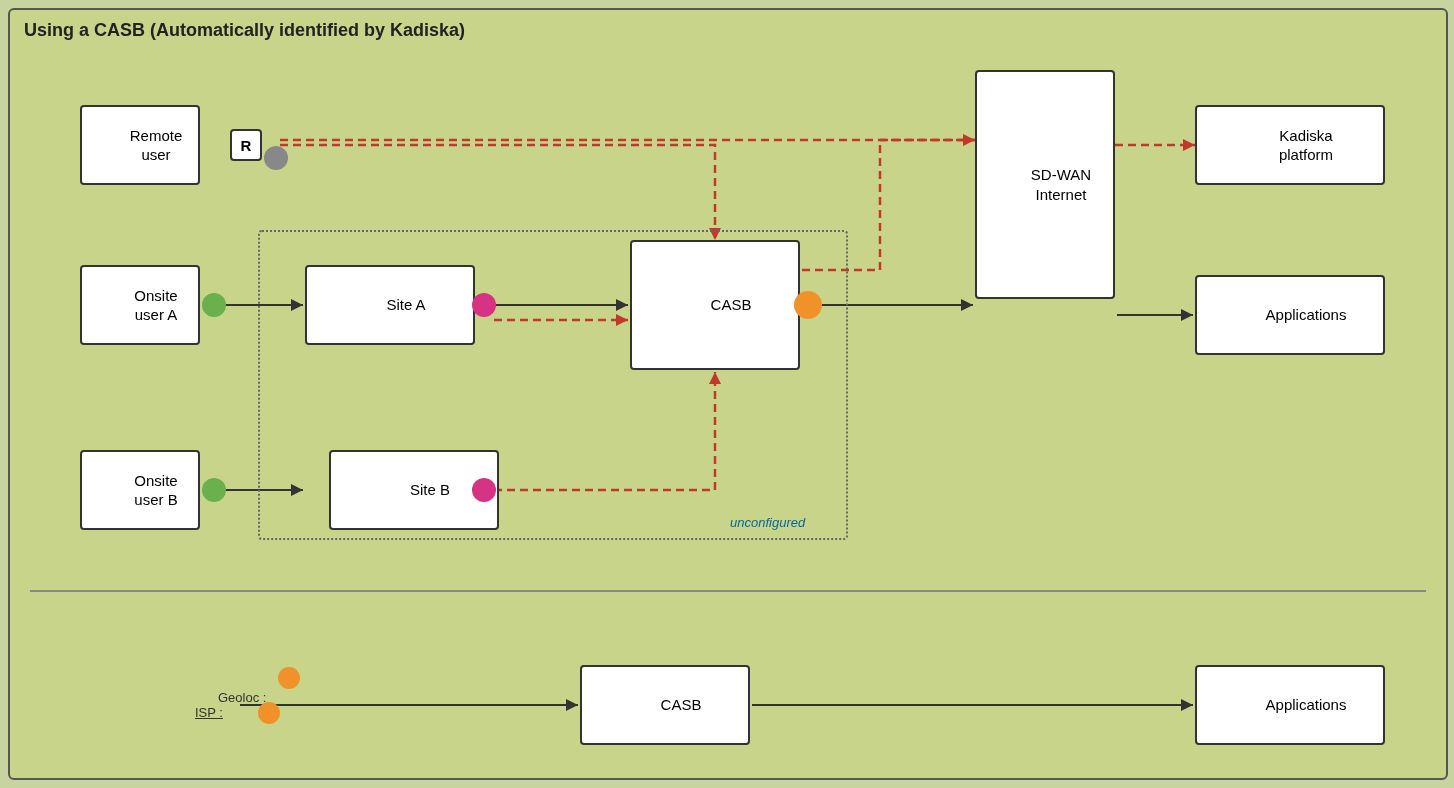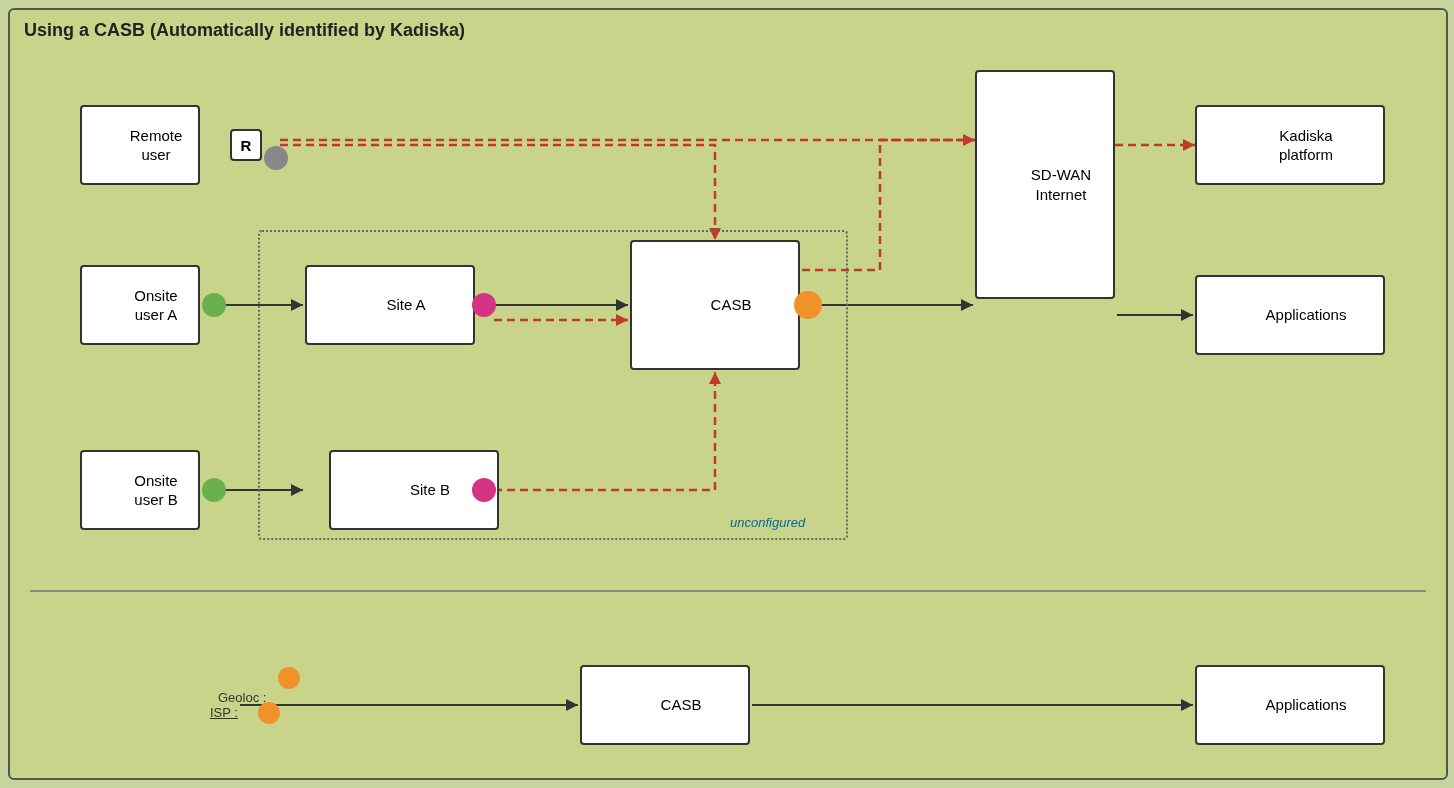--- a/index.html
+++ b/index.html
@@ -206,21 +206,21 @@
   <div class="box" style="left:1185px; top:265px; width:190px; height:80px;">
     <span>Applications</span>
   </div>
 
   <div class="divider" style="top:580px;"></div>
 
 
   <span class="legend-label" style="left:208px; top:660px;margin-top:20px;">Geoloc :</span>
   <div class="dot dot-orange" style="left:268px; top:657px; width:22px; height:22px;"></div>
 
-  <span class="legend-label" style="left:200px; top:695px;text-decoration:underline;">ISP :</span>
+  <span class="legend-label" style="left:185px; top:695px;text-decoration:underline;">ISP :</span>
   <div class="dot dot-orange" style="left:248px; top:692px; width:22px; height:22px;"></div>
 
   <div class="box" style="left:570px; top:655px; width:170px; height:80px;">
     <span>CASB</span>
   </div>
 
   <div class="box" style="left:1185px; top:655px; width:190px; height:80px;">
     <span>Applications</span>
   </div>
 </div>

